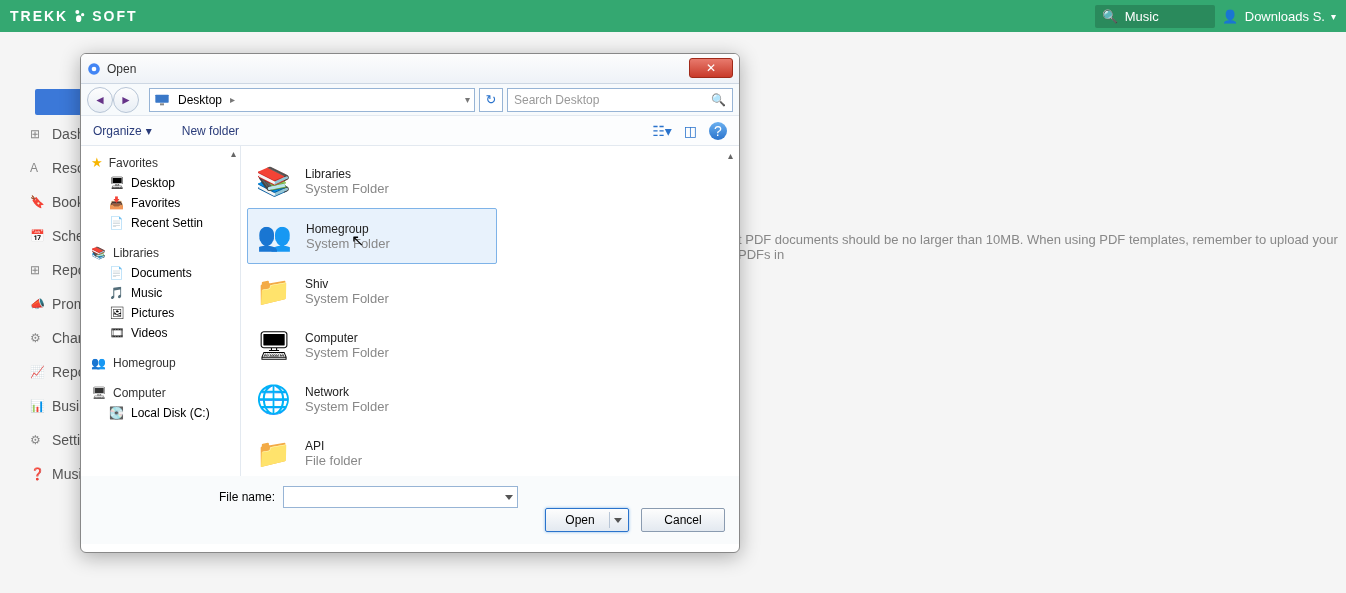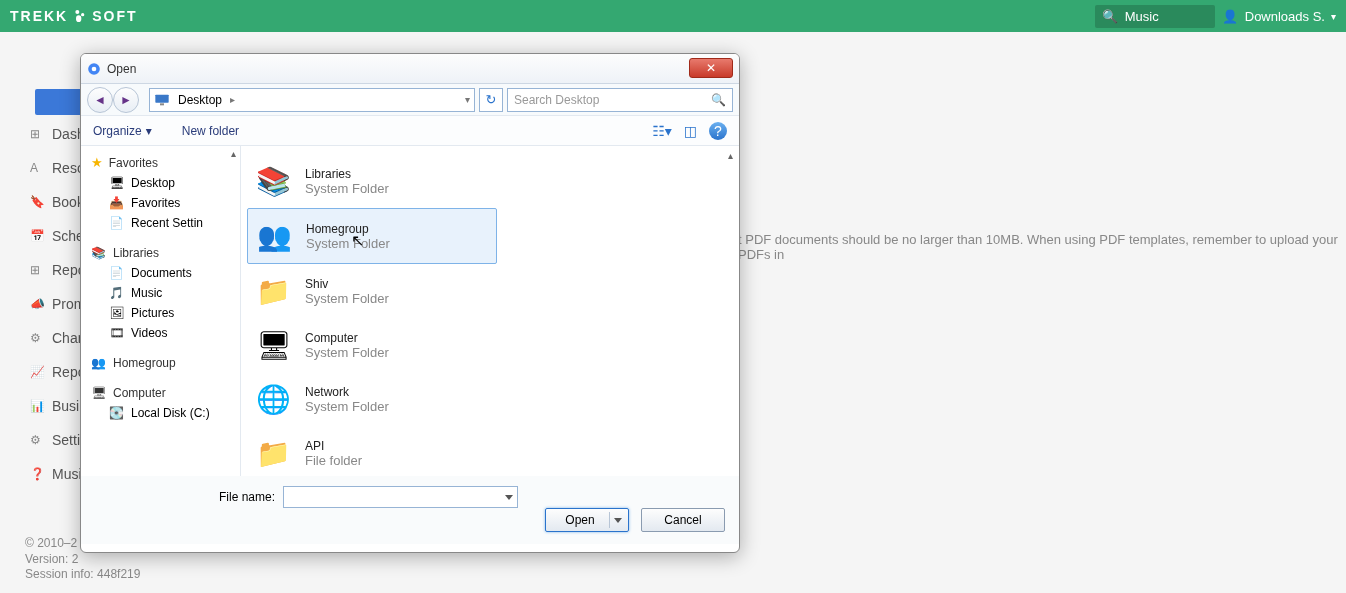--- a/index.html
+++ b/index.html
@@ -166,25 +166,20 @@
         <span>Settin</span>
       </div>
     <div class="sidebar-item">
         <span class="icon">❓</span>
         <span>Music</span>
       </div>
   </div>
 
   <div class="bg-text1">t PDF documents should be no larger than 10MB. When using PDF templates, remember to upload your PDFs in</div>
 
-  <div class="footer">
-    <div>© 2010–2</div>
-    <div>Version: 2</div>
-    <div>Session info: 448f219</div>
-  </div>
 </div>
 
 <div class="dialog">
   <div class="dialog-titlebar">
     <svg class="chrome-icon" viewBox="0 0 24 24">
         <circle cx="12" cy="12" r="10" fill="#4285f4"></circle>
         <circle cx="12" cy="12" r="4" fill="#fff"></circle>
       </svg>
     <span class="dialog-title">Open</span>
     <div class="close-btn">

